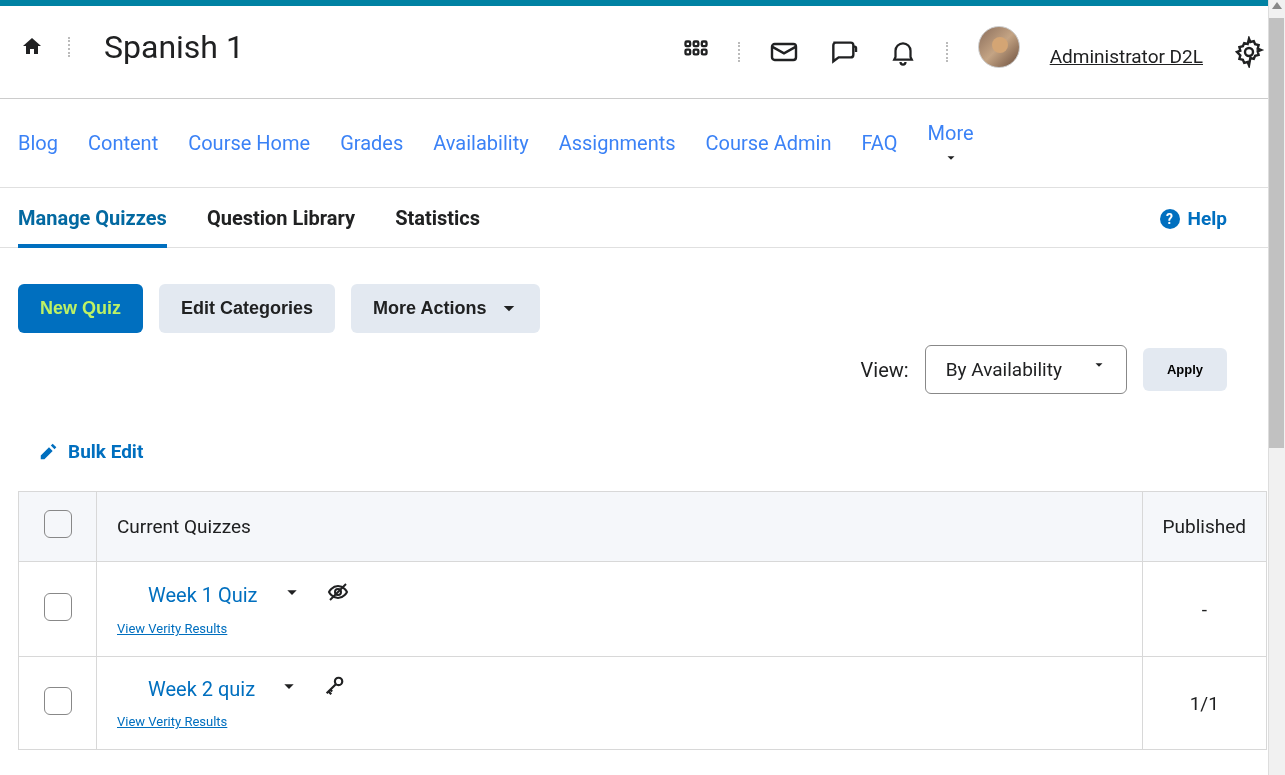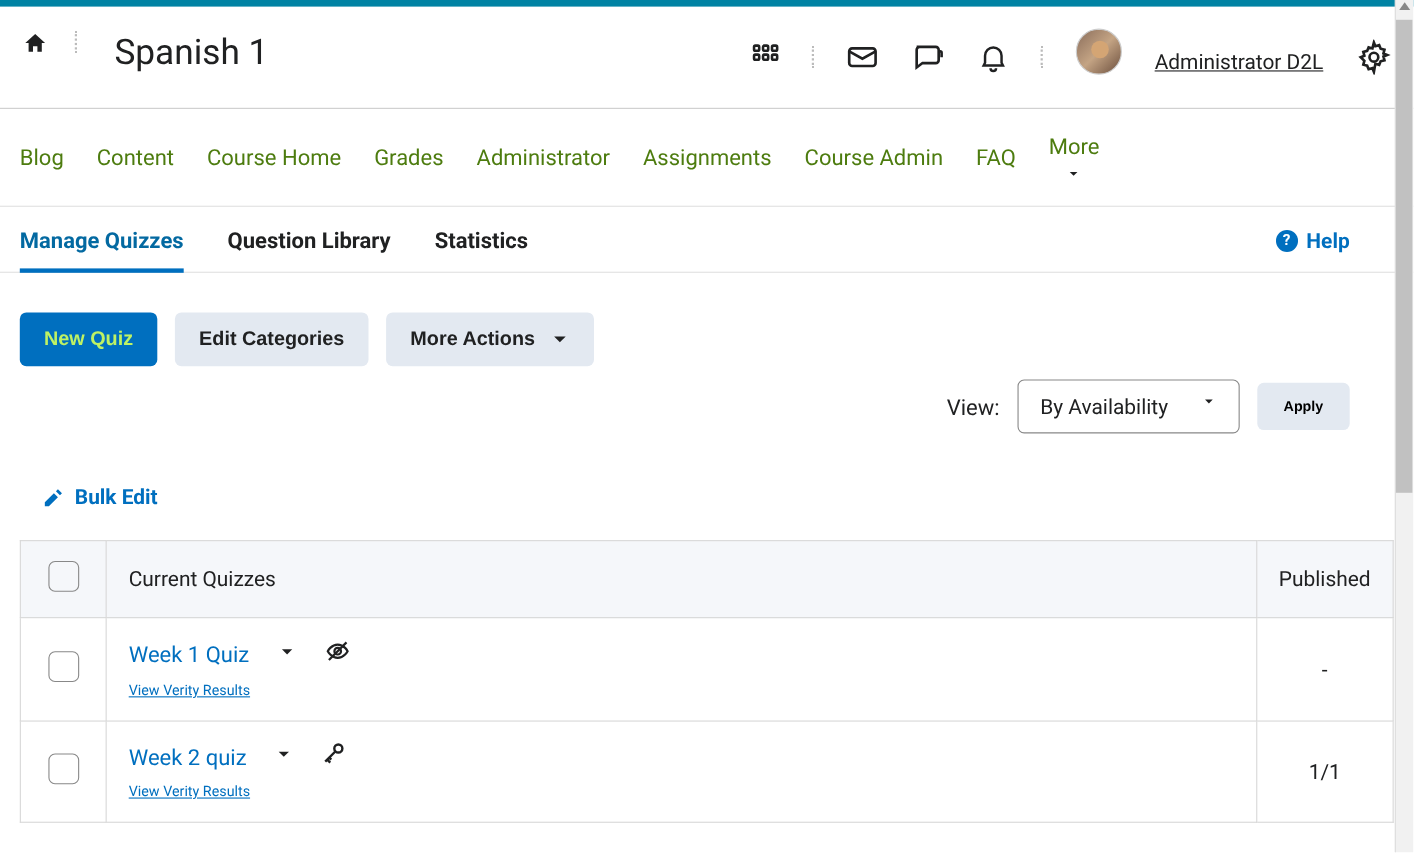--- a/index.html
+++ b/index.html
@@ -17,21 +17,21 @@
     background: #0082a3;
   }
   .header {
     display: flex;
     align-items: center;
     padding: 20px 20px 30px 20px;
     border-bottom: 1px solid #ccc;
   }
   .header-left {
     display: flex;
-    align-items: flex-start;
+    align-items: center;
     gap: 24px;
   }
   .vsep {
     width: 2px;
     height: 20px;
     border-left: 2px dotted #bbb;
   }
   .course-title {
     font-size: 32px;
     font-weight: 400;
@@ -80,21 +80,21 @@
   }
   .main-nav {
     display: flex;
     align-items: center;
     padding: 22px 18px;
     gap: 30px;
     border-bottom: 1px solid #e0e0e0;
   }
   .nav-link {
     font-size: 20px;
-    color: #4d7c0f;
+    color: #3b82f6;
     cursor: pointer;
   }
   .nav-more {
     display: flex;
     align-items: center;
     gap: 6px;
     flex-direction: column;
   }
   .sub-tabs-row {
     display: flex;
@@ -196,21 +196,21 @@
     background: #e3e9f1;
     border: none;
     border-radius: 6px;
     padding: 14px 24px;
     font-size: 13px;
     font-weight: 700;
     cursor: pointer;
   }
   .bulk-row {
     display: flex;
-    align-items: flex-end;
+    align-items: flex-start;
     gap: 8px;
     margin-top: 46px;
     color: #006fbf;
     cursor: pointer;
     font-weight: 700;
     font-size: 19px;
     margin-left: 20px;
   }
   table {
     width: 100%;
@@ -243,20 +243,21 @@
     height: 28px;
     border: 1px solid #888;
     border-radius: 6px;
     display: inline-block;
     cursor: pointer;
   }
   .quiz-title-row {
     display: flex;
     align-items: center;
     gap: 26px;
+    margin-left: 31px;
   }
   .quiz-link {
     color: #006fbf;
     font-size: 20px;
     cursor: pointer;
   }
   .verity-link {
     color: #006fbf;
     text-decoration: underline;
     font-size: 13px;
@@ -352,21 +353,21 @@
         </svg>
     </span>
   </div>
 </div>
 
 <div class="main-nav">
   <span class="nav-link">Blog</span>
   <span class="nav-link">Content</span>
   <span class="nav-link">Course Home</span>
   <span class="nav-link">Grades</span>
-  <span class="nav-link">Administrator</span>
+  <span class="nav-link">Availability</span>
   <span class="nav-link">Assignments</span>
   <span class="nav-link">Course Admin</span>
   <span class="nav-link">FAQ</span>
   <span class="nav-link nav-more">
     <span>More</span>
     <svg width="14" height="14" viewBox="0 0 24 24" fill="#202122">
         <path d="M6 9l6 6 6-6z"></path>
       </svg>
   </span>
 </div>

